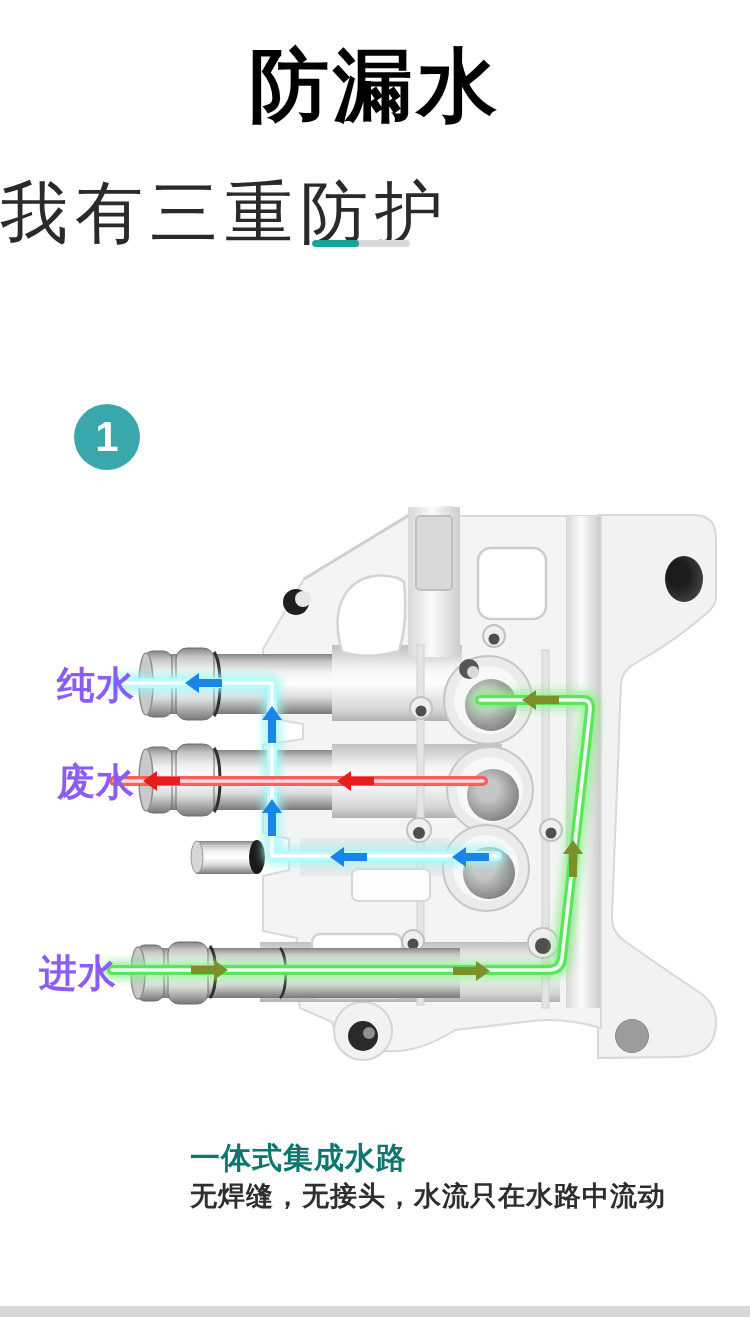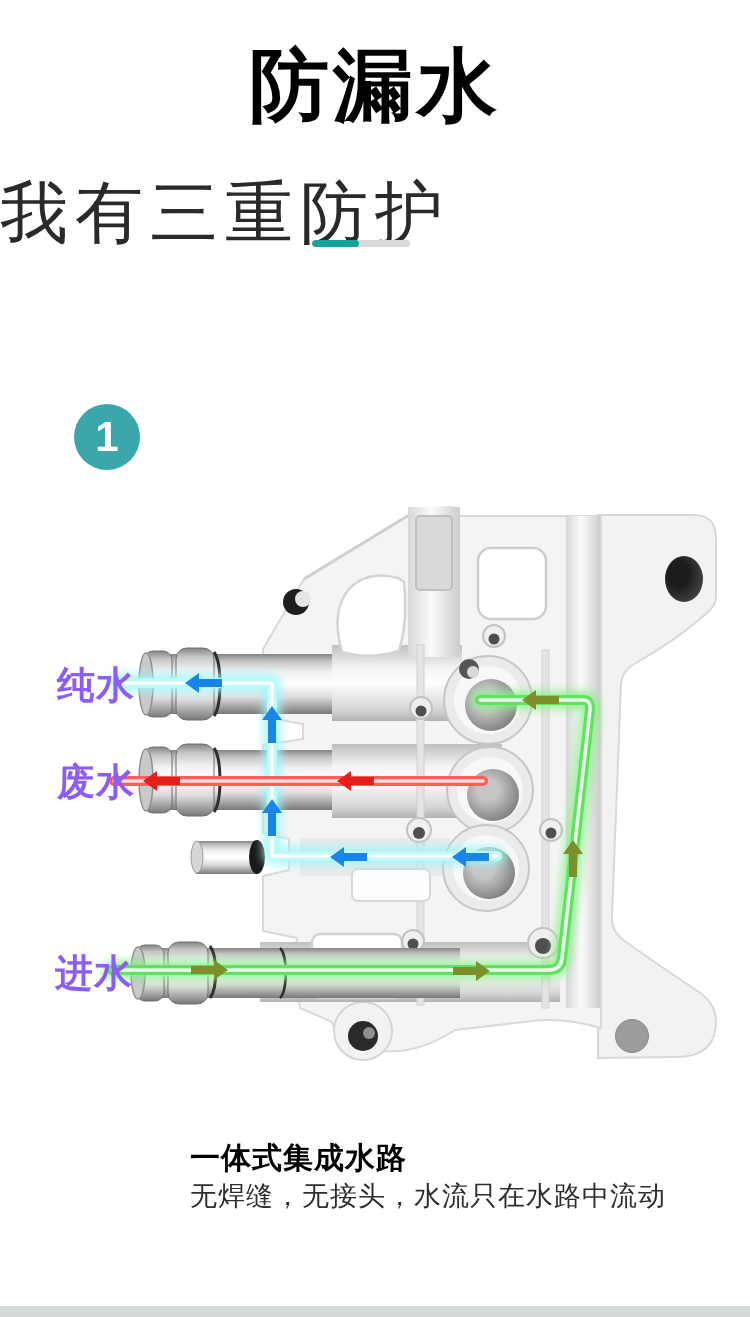--- a/index.html
+++ b/index.html
@@ -13,23 +13,23 @@
   .divider{top:240px;left:312px;width:98px;height:7px;border-radius:4px;
       background:#d9d9d9;overflow:hidden;}
   .divider .teal{position:absolute;left:0;top:0;width:47px;height:7px;
       border-radius:4px;background:#17a39c;}
   .step-badge{top:404px;left:74px;width:66px;height:66px;border-radius:50%;
       background:#3aa7ad;color:#fff;font-size:42px;font-weight:700;
       display:flex;align-items:center;justify-content:center;}
   .pipe-label{font-size:38px;font-weight:600;color:#8b5cf6;letter-spacing:1px;}
   #lbl-pure{top:660px;left:57px;}
   #lbl-waste{top:757px;left:57px;font-family:Liberation Mono, monospace;}
-  #lbl-inlet{top:948px;left:55px;}
-  .feature-title{top:1138px;left:190px;font-size:30px;font-weight:700;color:#000000;letter-spacing:1px;}
-  .feature-desc{top:1178px;left:190px;font-size:27px;font-weight:400;color:#2e2e2e;letter-spacing:1px;}
+  #lbl-inlet{top:948px;left:39px;}
+  .feature-title{top:1138px;left:190px;font-size:30px;font-weight:700;color:#0f766e;letter-spacing:1px;}
+  .feature-desc{top:1178px;left:190px;font-size:27px;font-weight:700;color:#2e2e2e;letter-spacing:1px;}
   .bottom-bar{top:1306px;left:0;width:750px;height:11px;background:#d6d9da;}
   svg{position:absolute;top:0;left:0;}
 </style>
 </head>
 <body>
 
 <svg width="750" height="1317" viewBox="0 0 750 1317">
   <defs>
     <linearGradient id="pipeG" x1="0" y1="0" x2="0" y2="1">
       <stop offset="0" stop-color="#858585"></stop>

